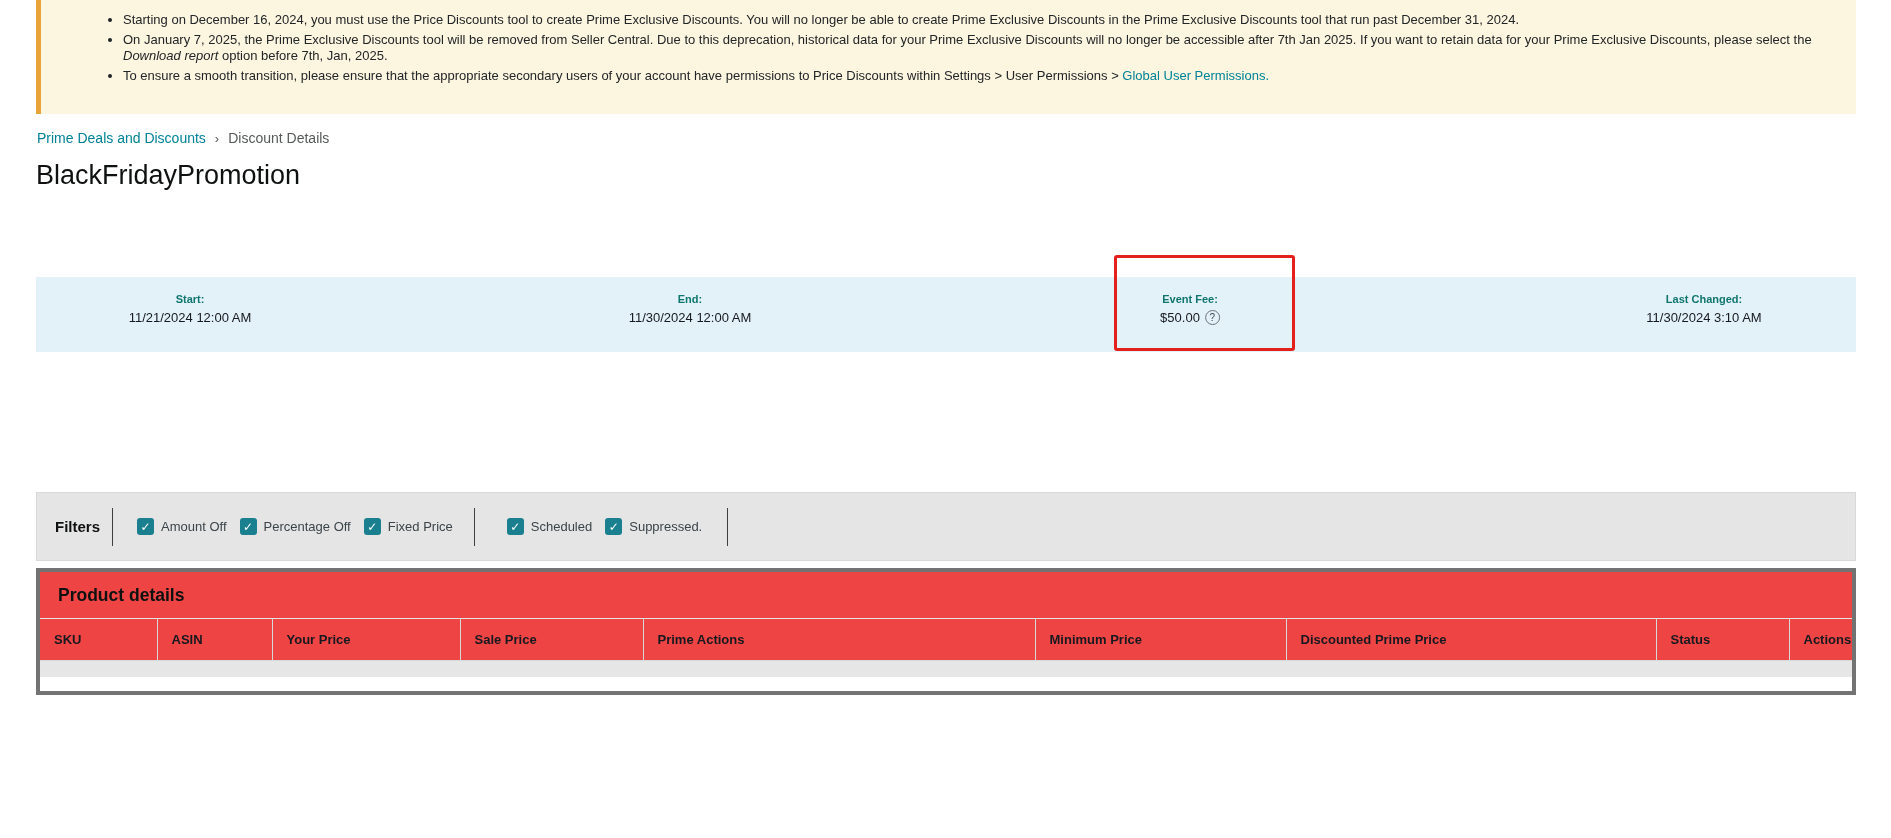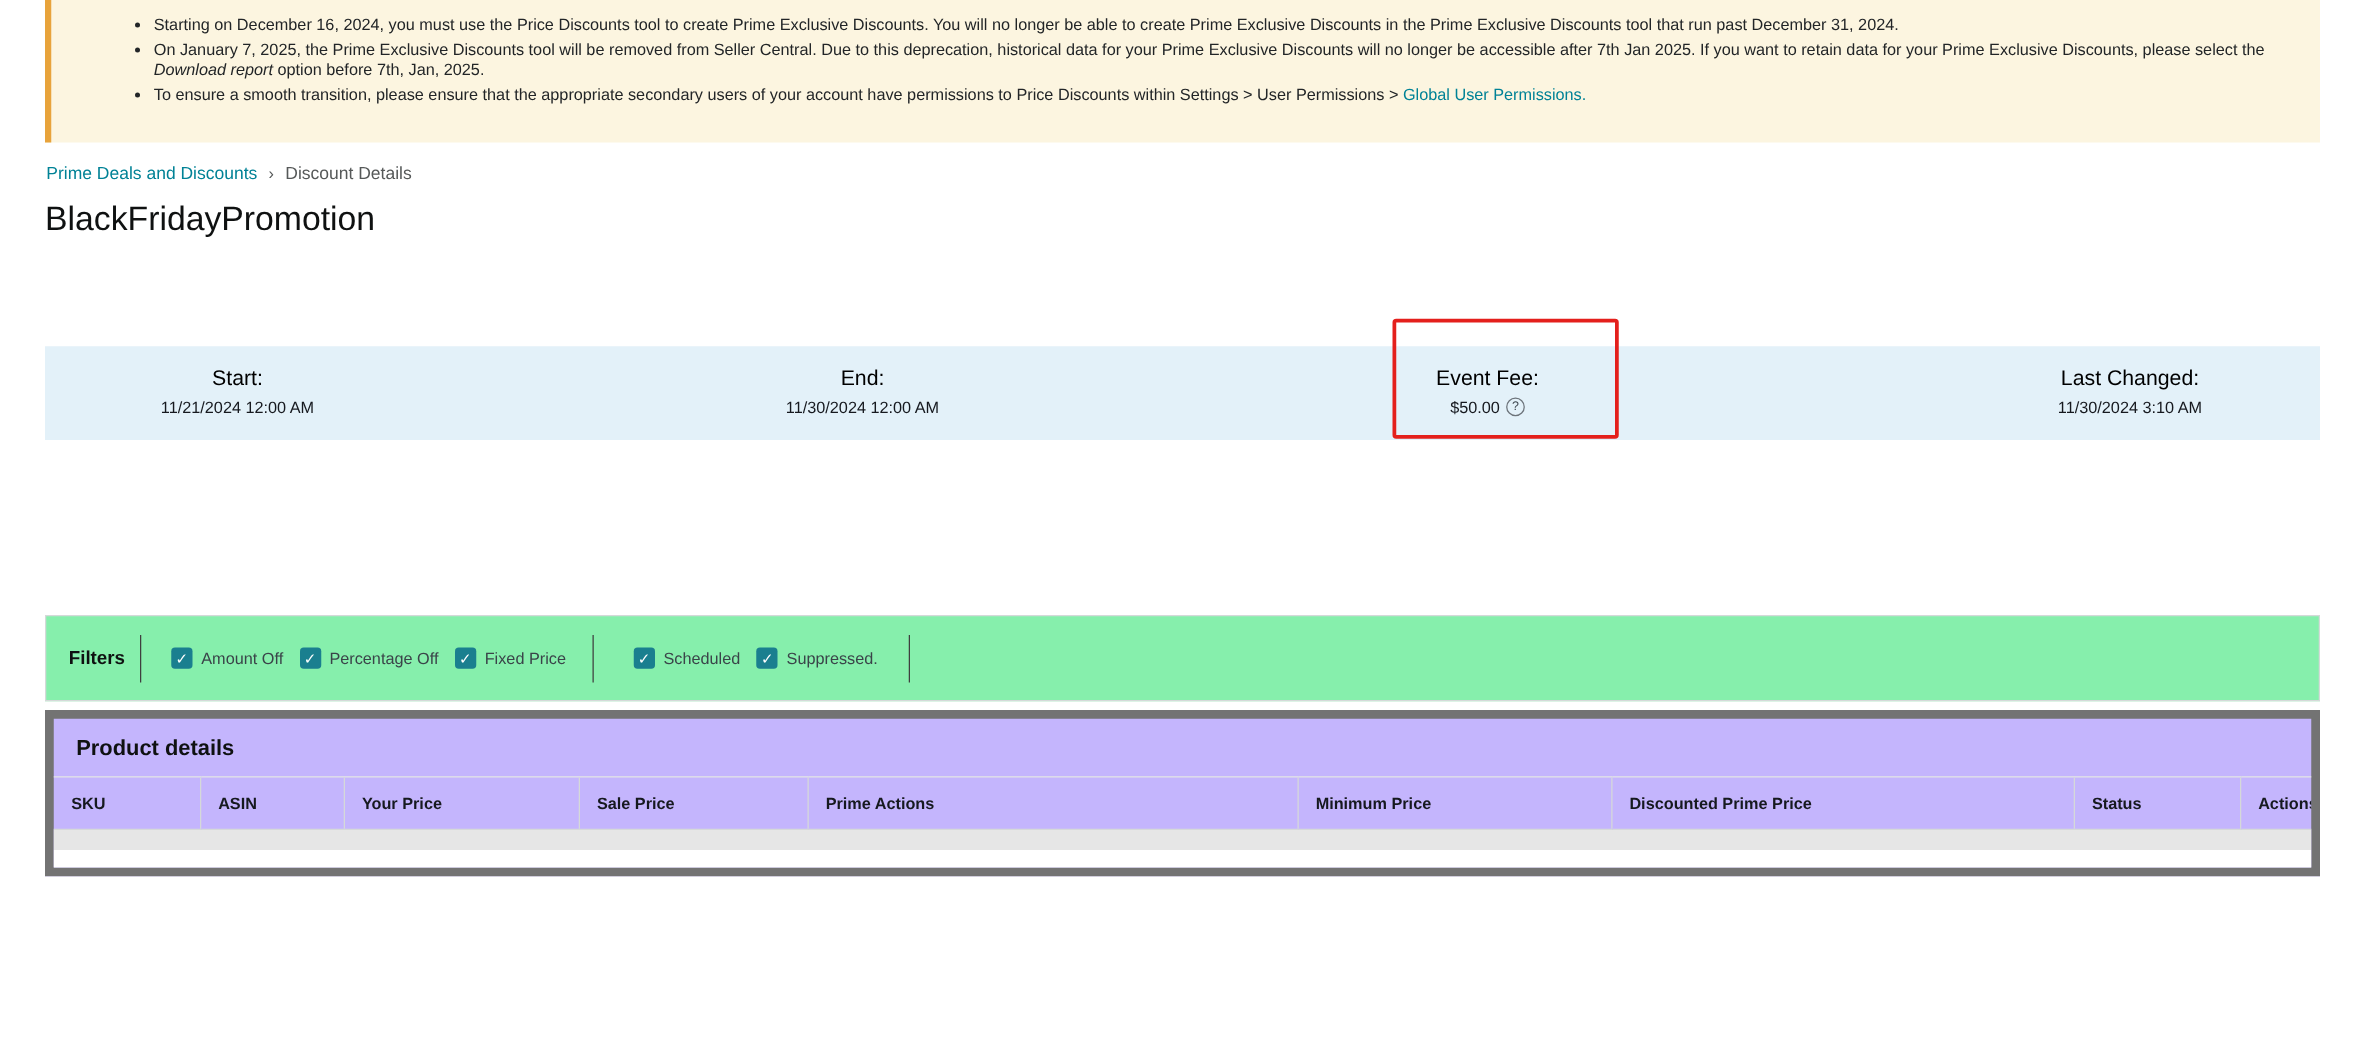--- a/index.html
+++ b/index.html
@@ -57,21 +57,21 @@
   
   .info-bar {
     position: absolute; left: 36px; top: 277px;
     width: 1820px; height: 75px;
     background: #e3f1f9;
   }
   .info-col {
     position: absolute; top: 16px; transform: translateX(-50%);
     text-align: center; white-space: nowrap;
   }
-  .info-col .lbl { font-size: 17px; font-weight: normal; color: #000000; }
+  .info-col .lbl { font-size: 11px; font-weight: bold; color: #0f766e; }
   .info-col .val {
     margin-top: 5px; font-size: 13px; color: #16191f;
     display: flex; justify-content: center; align-items: center; gap: 5px;
   }
   .col-start { left: 154px; }
   .col-end { left: 654px; }
   .col-fee { left: 1154px; }
   .col-changed { left: 1654px; margin-left: 14px; }
   .help-icon {
     width: 15px; height: 15px; border-radius: 50%;
@@ -86,21 +86,21 @@
     position: absolute; left: 1114px; top: 255px;
     width: 181px; height: 96px;
     border: 3px solid #e4201c; border-radius: 3px;
     z-index: 5; pointer-events: none;
   }
 
   
   .filters-card {
     position: absolute; left: 36px; top: 492px;
     width: 1820px; height: 69px;
-    border: 1px solid #d5d9d9; background: #86efac;
+    border: 1px solid #d5d9d9; background: #e5e5e5;
     display: flex; align-items: center;
     padding-left: 18px;
   }
   .filters-label { font-size: 15px; font-weight: bold; color: #0f1111; margin-right: 12px; }
   .vdiv { width: 1px; height: 38px; background: #3f3f3f; flex: 0 0 auto; }
   .vdiv.d1 { margin-right: 24px; }
   .vdiv.d2 { margin-left: 8px; margin-right: 32px; }
   .vdiv.d3 { margin-left: 12px; }
   .cb-item { display: flex; align-items: center; margin-right: 13px; cursor: pointer; }
   .cb-box {
@@ -108,21 +108,21 @@
     background: #1a7f8f; color: #fff;
     display: flex; align-items: center; justify-content: center;
     font-size: 12px; font-weight: bold; line-height: 1;
   }
   .cb-label { margin-left: 7px; font-size: 13px; color: #3a4449; }
 
   
   .product-card {
     position: absolute; left: 36px; top: 568px;
     width: 1820px;
-    border: 7px solid #737373; background: #c4b5fd;
+    border: 4px solid #737373; background: #ef4444;
   }
   .product-title {
     padding: 13px 18px 12px; font-size: 17.5px; font-weight: bold; color: #0f1111;
   }
   table.product-table { width: 100%; border-collapse: collapse; table-layout: fixed; }
   table.product-table th {
     height: 42px; font-size: 13px; font-weight: bold; color: #16191f;
     text-align: left; padding: 0 4px 0 14px;
     border-top: 1px solid #e3e6e6; border-bottom: 1px solid #d5d9d9;
     border-left: 1px solid #d5d9d9;

